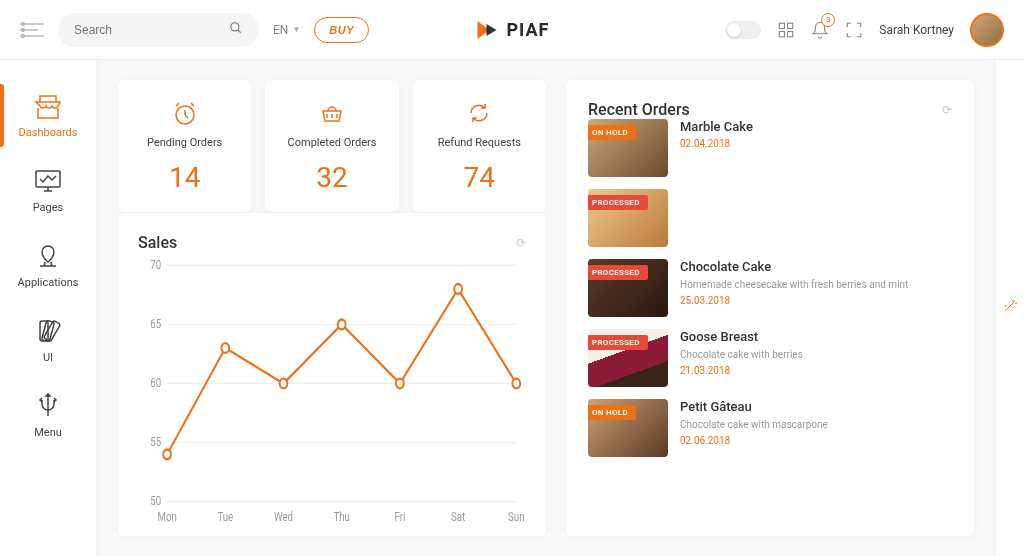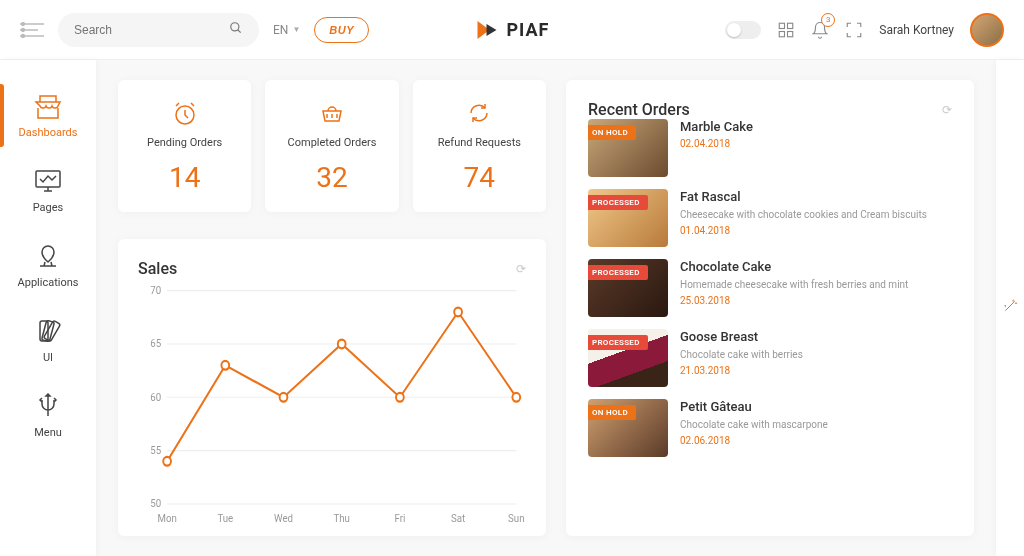--- a/index.html
+++ b/index.html
@@ -28,21 +28,21 @@
 
 .layout { display: flex; height: calc(556px - 60px); }
 .sidebar { width: 96px; background: #fff; display: flex; flex-direction: column; padding-top: 18px; box-shadow: 1px 0 6px rgba(0,0,0,0.04); }
 .nav-item { display: flex; flex-direction: column; align-items: center; gap: 6px; padding: 14px 0; cursor: pointer; position: relative; }
 .nav-item .nav-icon { width: 32px; height: 28px; color: #444; }
 .nav-item.active::before { content: ''; position: absolute; left: 0; top: 6px; bottom: 6px; width: 4px; background: #ed7117; border-radius: 0 3px 3px 0; }
 .nav-item.active .nav-icon, .nav-item.active .nav-label { color: #ed7117; }
 .nav-label { font-size: 11px; color: #444; }
 
 .content { flex: 1; padding: 20px 22px; display: flex; gap: 20px; overflow: hidden; }
-.left-col { flex: 0 0 428px; display: flex; flex-direction: column; gap: 27px; }
+.left-col { flex: 0 0 428px; display: flex; flex-direction: column; gap: 1px; }
 .stats-row { display: flex; gap: 14px; }
 .stat-card { flex: 1; background: #fff; border-radius: 6px; padding: 18px 10px; text-align: center; box-shadow: 0 1px 10px rgba(0,0,0,0.04); }
 .stat-card .stat-icon { height: 30px; color: #ed7117; margin-bottom: 8px; display: flex; align-items: center; justify-content: center; }
 .stat-card .stat-icon svg { width: 28px; height: 28px; }
 .stat-label { font-size: 11px; color: #444; margin-bottom: 12px; }
 .stat-value { font-size: 28px; color: #ed7117; font-weight: 400; }
 
 .sales-card { background: #fff; border-radius: 6px; padding: 20px 20px 10px 20px; box-shadow: 0 1px 10px rgba(0,0,0,0.04); flex: 1; display: flex; flex-direction: column; }
 .sales-title-row { display: flex; justify-content: space-between; align-items: center; margin-bottom: 6px; }
 .sales-title { font-size: 16px; color: #333; font-weight: 500; }
@@ -278,25 +278,20 @@
       </div>
       <div class="order-info">
         <div class="order-name">Marble Cake</div>
         <div class="order-date">02.04.2018</div>
       </div>
           </div>
           <div class="order-item">
       <div class="order-thumb pancake">
         <div class="status-pill processed">PROCESSED</div>
       </div>
-      <div class="order-info">
-        <div class="order-name">Fat Rascal</div>
-        <div class="order-desc">Cheesecake with chocolate cookies and Cream biscuits</div>
-        <div class="order-date">01.04.2018</div>
-      </div>
           </div>
           <div class="order-item">
       <div class="order-thumb choco">
         <div class="status-pill processed">PROCESSED</div>
       </div>
       <div class="order-info">
         <div class="order-name">Chocolate Cake</div>
         <div class="order-desc">Homemade cheesecake with fresh berries and mint</div>
         <div class="order-date">25.03.2018</div>
       </div>

